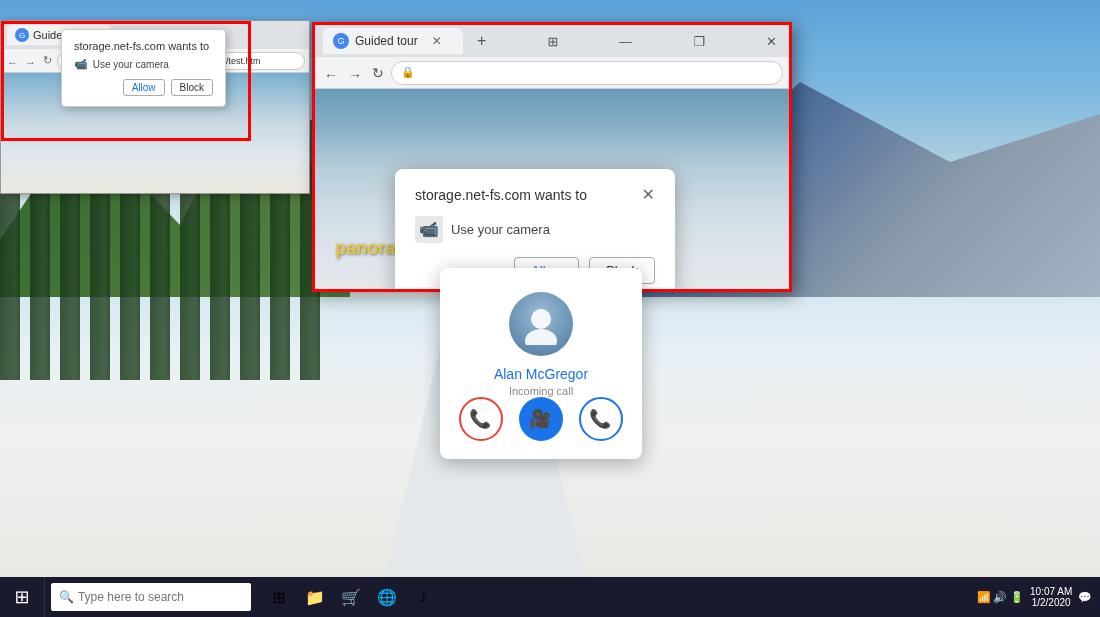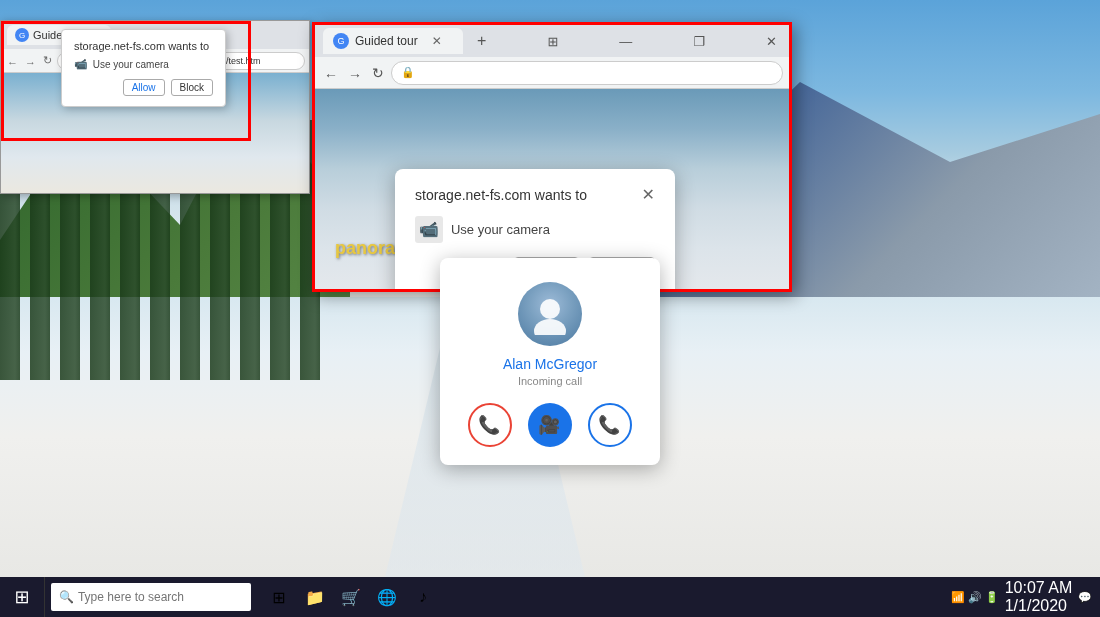--- a/index.html
+++ b/index.html
@@ -109,21 +109,21 @@
       font-size: 18px;
       cursor: pointer;
     }
     .taskbar-right {
       margin-left: auto;
       display: flex; align-items: center; gap: 6px;
       padding-right: 8px;
       font-size: 10px; color: white;
     }
     .taskbar-right .time-date {
-      text-align: left; font-size: 16px; color: white;
+      text-align: center; font-size: 10px; color: white;
     }
     .sys-tray { display: flex; align-items: center; gap: 3px; font-size: 11px; color: white; }
 
     
     .sidebar-thumbs {
       position: absolute;
       top: 30px; left: 8px;
       width: 65px;
       z-index: 5;
     }
@@ -391,22 +391,22 @@
       border: 1px solid #aaa;
       border-radius: 4px;
       padding: 5px 16px;
       font-size: 13px; color: #333;
       cursor: pointer;
     }
 
     
     .call-popup {
       position: absolute;
-      top: 258px; left: 440px;
-      width: 220px;
+      top: 268px; left: 440px;
+      width: 202px;
       background: white;
       border-radius: 8px;
       box-shadow: 0 4px 20px rgba(0,0,0,0.3);
       padding: 24px 8px 18px;
       z-index: 50;
       text-align: center;
     }
     .call-avatar {
       width: 64px; height: 64px;
       border-radius: 50%;
@@ -420,21 +420,20 @@
       background: radial-gradient(circle at 50% 35%, #9dbbd8 0%, #7aa0c0 40%, #4a78a0 100%);
       display: flex; align-items: center; justify-content: center;
       font-size: 36px; color: white;
     }
     .call-name {
       font-size: 14px; color: #1a73e8; font-weight: 400;
       margin-bottom: 3px;
     }
     .call-status {
       font-size: 11px; color: #888;
-      margin-bottom: 16px;
     }
     .call-actions {
       display: flex; justify-content: center; gap: 16px;
     }
     .call-btn {
       width: 44px; height: 44px;
       border-radius: 50%;
       border: none;
       cursor: pointer;
       display: flex; align-items: center; justify-content: center;
@@ -598,17 +597,17 @@
     <div class="taskbar-app-icon" style="font-size:16px;">♪</div>
   </div>
   <div class="taskbar-right">
     <div class="sys-tray">
       <span style="font-size:11px;">📶</span>
       <span style="font-size:11px;">🔊</span>
       <span style="font-size:11px;">🔋</span>
     </div>
     <div class="time-date">
       <div>10:07 AM</div>
-      <div>1/1/2020</div>
+      <div>1/2/2020</div>
     </div>
     <span style="font-size:11px;">💬</span>
   </div>
 </div>
 
 </body></html>

